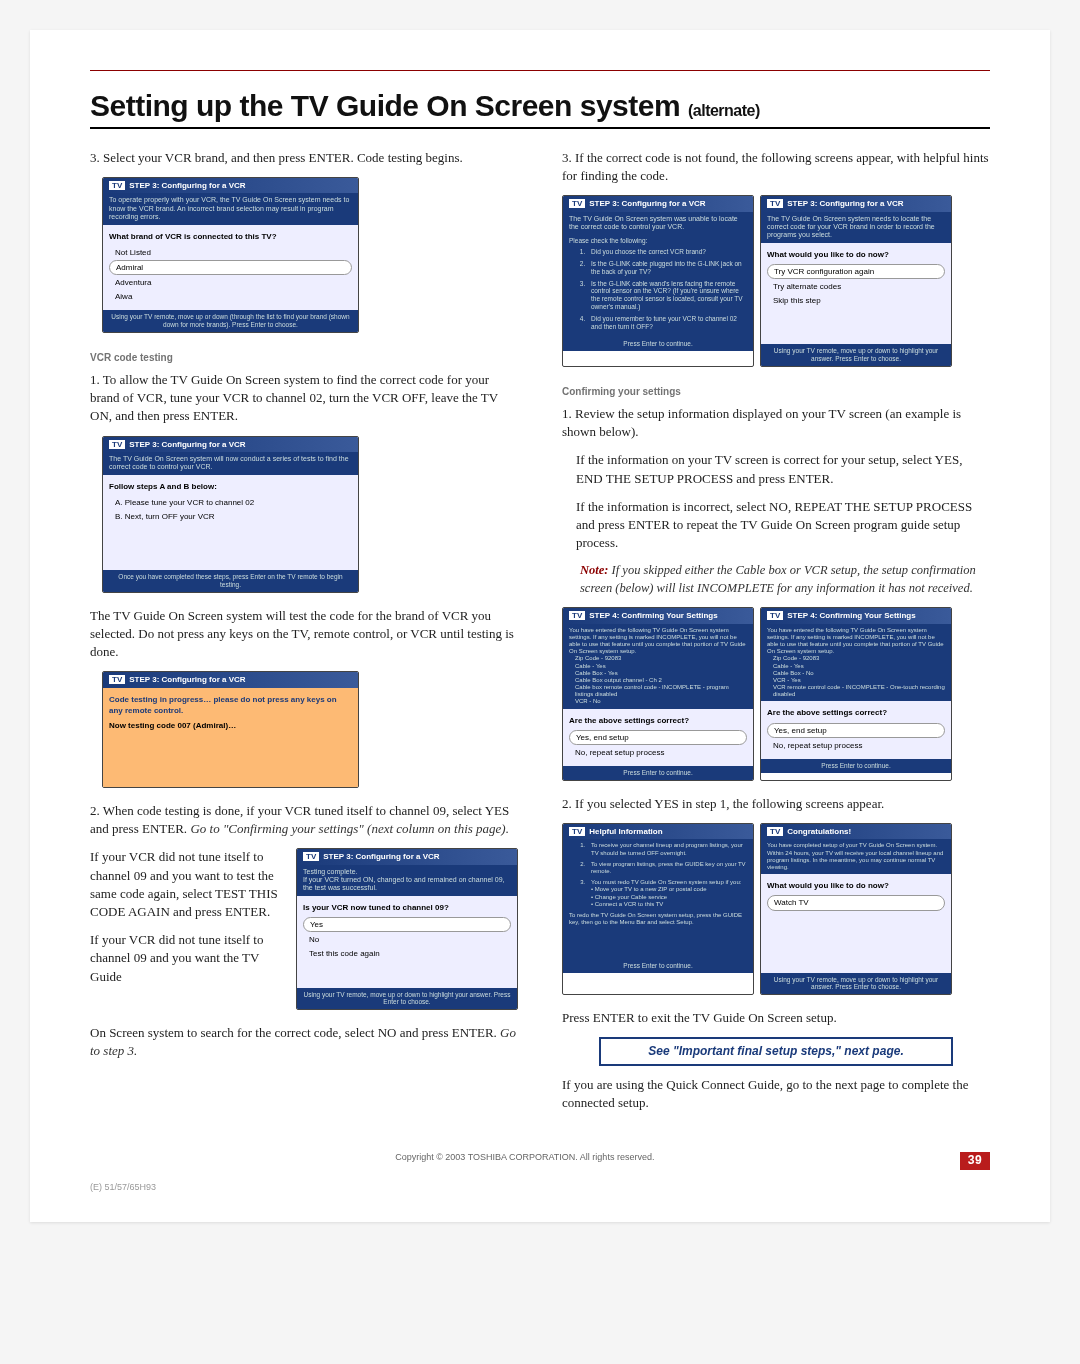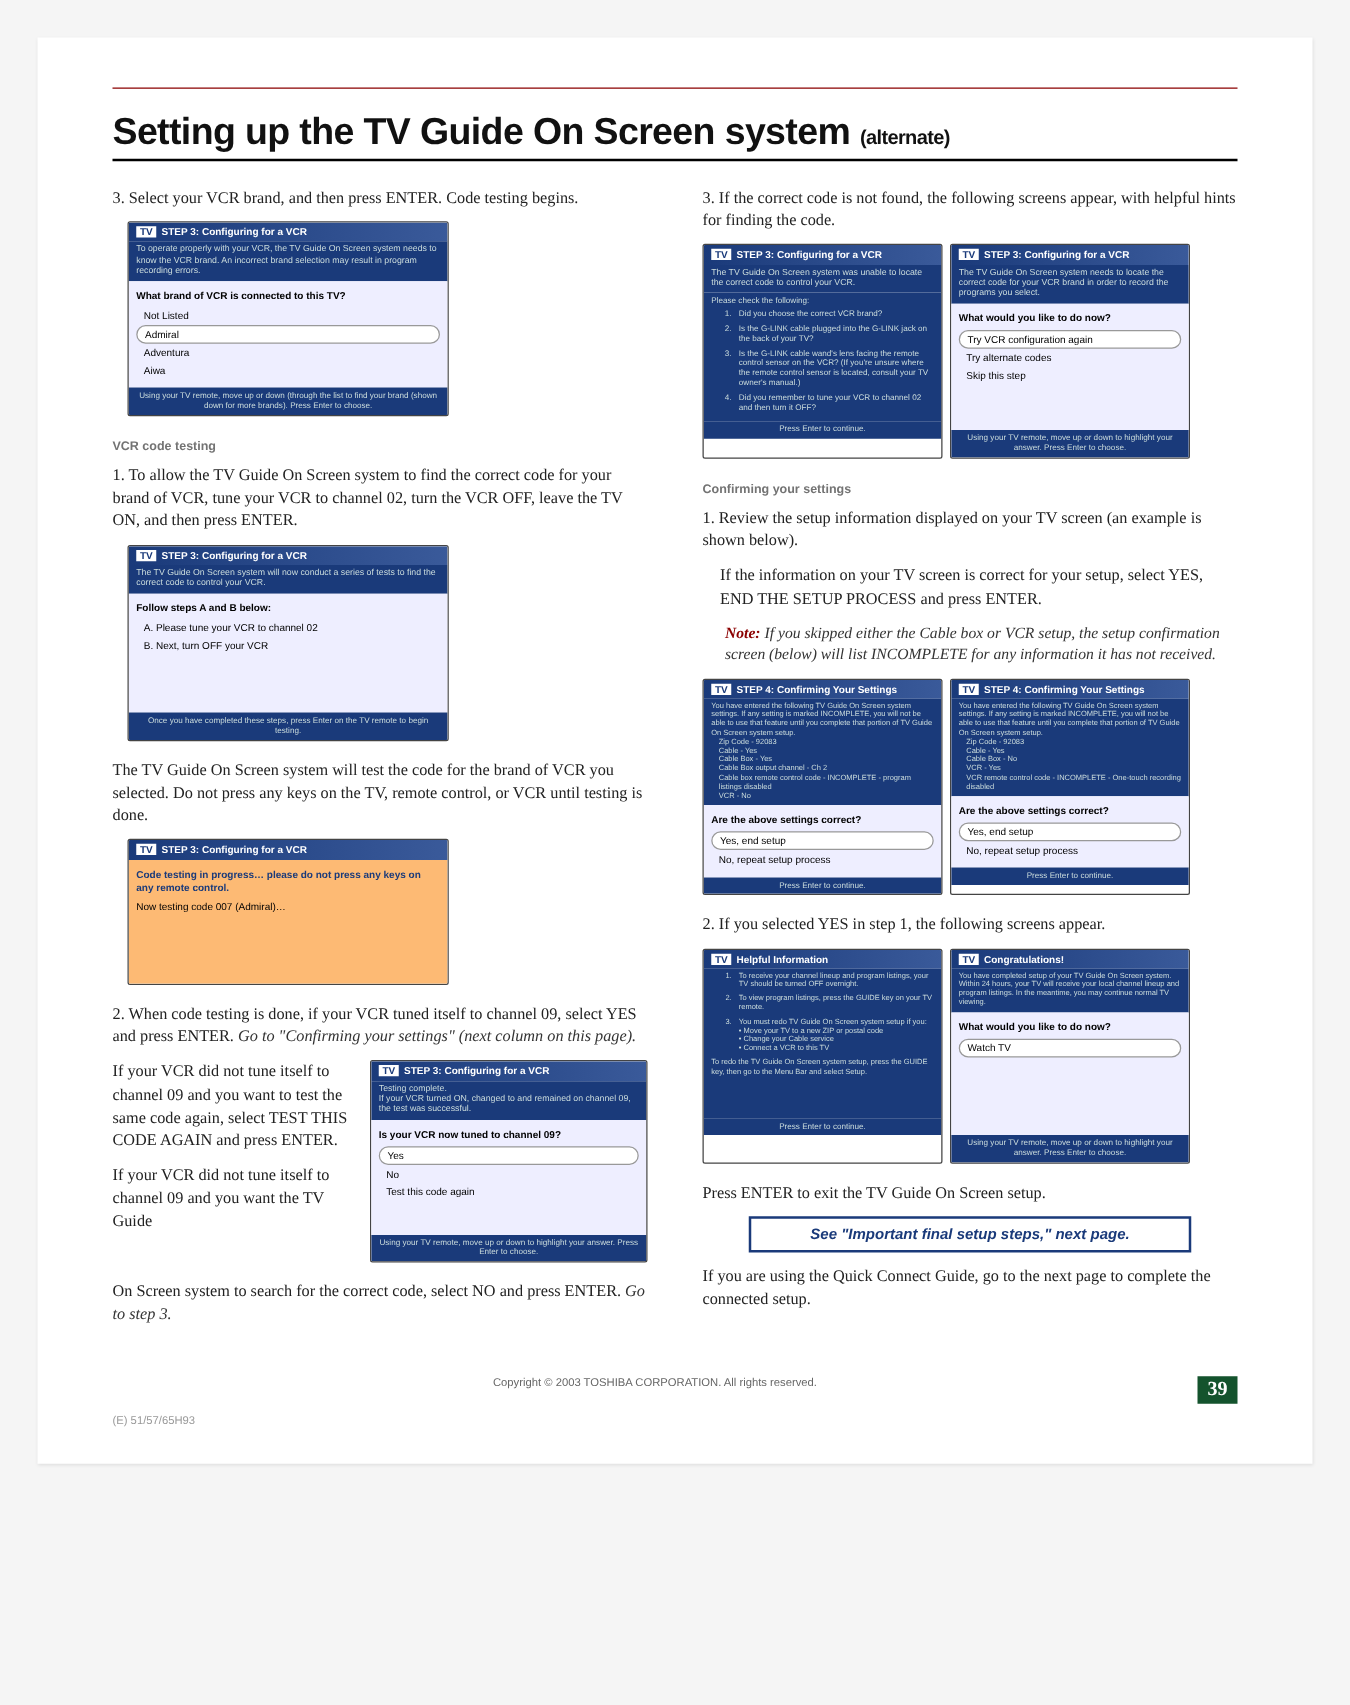--- a/index.html
+++ b/index.html
@@ -175,25 +175,25 @@
   .copyright {
     text-align: center;
     font-size: 9px;
     color: #666;
     margin-top: 30px;
     font-family: Arial, sans-serif;
   }
   .page-num {
     float: right;
     font-weight: bold;
-    font-size: 16px;
-    background: #14532d;
+    font-size: 12px;
+    background: #b91c1c;
     color: #fff;
     padding: 2px 8px;
-    font-family: Liberation Serif, serif;
+    font-family: Liberation Mono, monospace;
   }
   .footer-code {
     font-size: 9px;
     color: #999;
     margin-top: 20px;
     font-family: Arial, sans-serif;
   }
   ol.numbered {
     list-style: decimal;
     padding-left: 18px;
@@ -247,21 +247,21 @@
         </div>
         <div class="ss-footer">Once you have completed these steps, press Enter on the TV remote to begin testing.</div>
       </div>
 
       <div class="para">The TV Guide On Screen system will test the code for the brand of VCR you selected. Do not press any keys on the TV, remote control, or VCR until testing is done.</div>
 
       <div class="screenshot">
         <div class="ss-header"><span class="tv">TV</span><span>STEP 3: Configuring for a VCR</span></div>
         <div class="ss-body" style="background:#fdba74;min-height:20px">
           <div style="font-weight:bold;color:#1a3a7a">Code testing in progress… please do not press any keys on any remote control.</div>
-          <div style="font-weight:normal;margin-top:4px">Now testing code 007 (Admiral)…</div>
+          <div style="font-weight:bold;margin-top:4px">Now testing code 007 (Admiral)…</div>
           <div style="height:50px"></div>
         </div>
       </div>
 
       <div class="step">
         <span>2. When code testing is done, if your VCR tuned itself to channel 09, select YES and press ENTER. </span><span class="em">Go to "Confirming your settings" (next column on this page).</span>
       </div>
 
       <div class="screenshot wrap-right">
         <div class="ss-header"><span class="tv">TV</span><span>STEP 3: Configuring for a VCR</span></div>
@@ -313,20 +313,21 @@
             <div class="list-item">Skip this step</div>
             <div style="height:30px"></div>
           </div>
           <div class="ss-footer">Using your TV remote, move up or down to highlight your answer. Press Enter to choose.</div>
         </div>
       </div>
 
       <div class="subheading">Confirming your settings</div>
       <div class="step">1. Review the setup information displayed on your TV screen (an example is shown below).</div>
       <div class="para" style="margin-left:14px">If the information on your TV screen is correct for your setup, select YES, END THE SETUP PROCESS and press ENTER.</div>
+      <div class="para" style="margin-left:14px">If the information is incorrect, select NO, REPEAT THE SETUP PROCESS and press ENTER to repeat the TV Guide On Screen program guide setup process.</div>
       <div class="note-red">
         <span class="nb">Note:</span>
         <span>If you skipped either the Cable box or VCR setup, the setup confirmation screen (below) will list INCOMPLETE for any information it has not received.</span>
       </div>
 
       <div class="two-ss">
         <div class="screenshot">
           <div class="ss-header"><span class="tv">TV</span><span>STEP 4: Confirming Your Settings</span></div>
           <div class="ss-note" style="font-size:6px">
             <div>You have entered the following TV Guide On Screen system settings. If any setting is marked INCOMPLETE, you will not be able to use that feature until you complete that portion of TV Guide On Screen system setup.</div>

